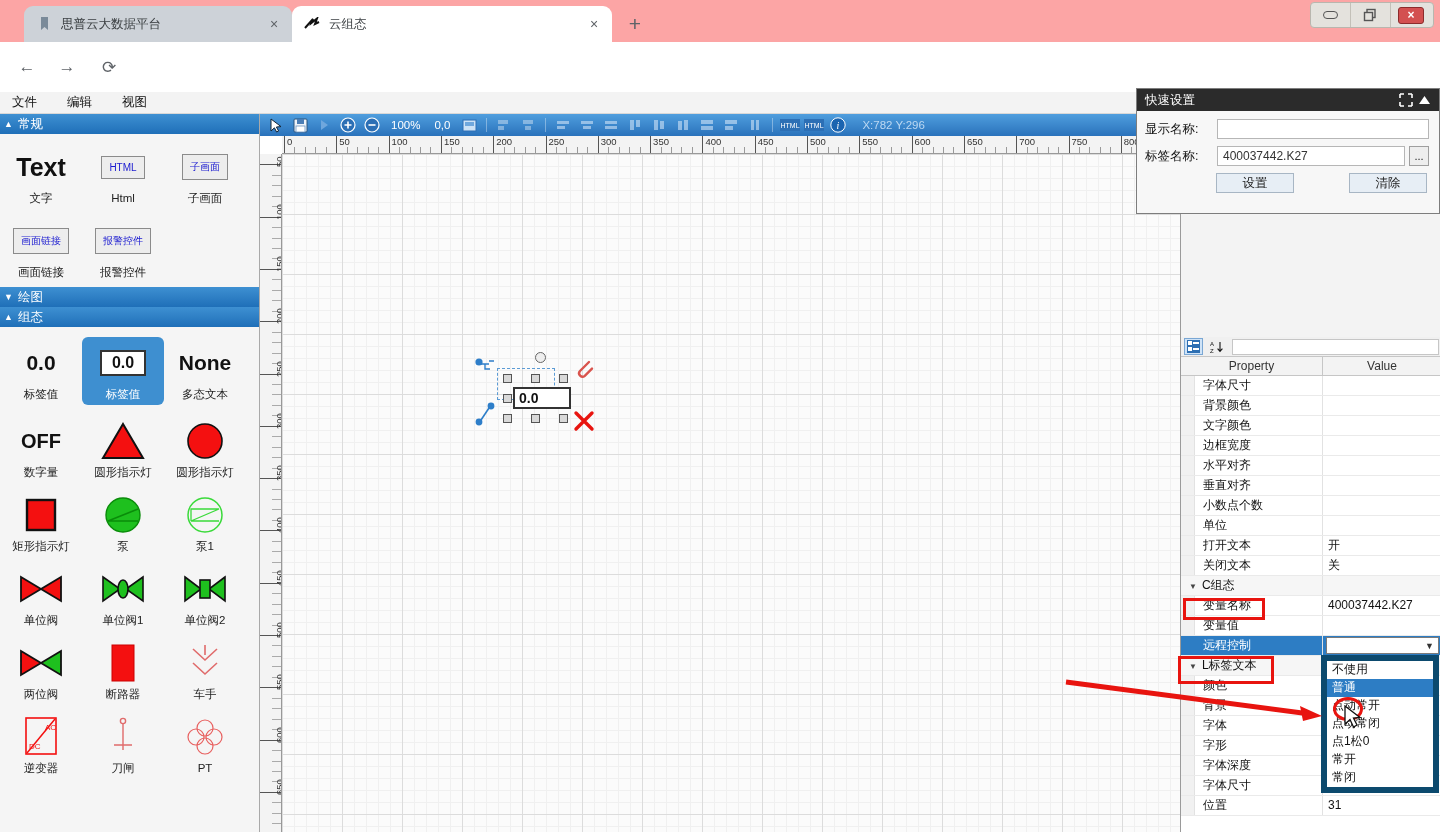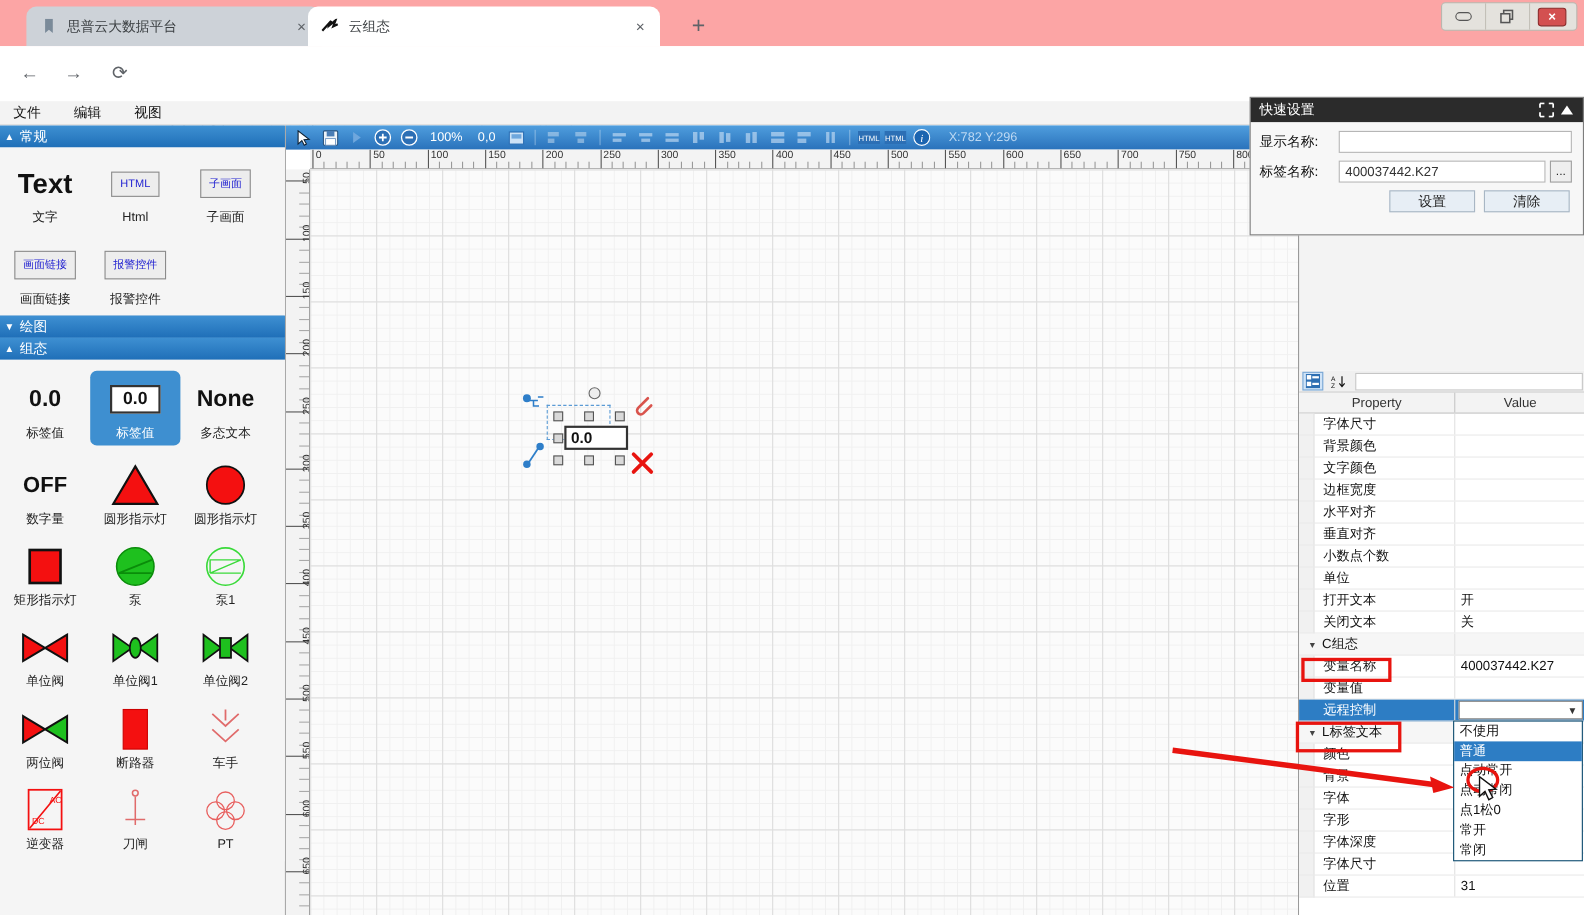--- a/index.html
+++ b/index.html
@@ -147,21 +147,21 @@
   .pg-row.selrow .pg-k { color:#fff; }
   .pg-gutter { position:absolute; left:0; top:0; width:14px; height:100%; background:#f1f1f1;
                border-right:1px solid #e2e2e2; }
 
   .ddfield { position:absolute; right:2px; top:1px; width:113px; height:17px;
              background:#fff; border:1px solid #7a7a7a; display:flex;
              align-items:center; justify-content:flex-end; }
   .ddarrow { width:17px; height:15px; display:flex; align-items:center;
              justify-content:center; font-size:9px; color:#333; }
   .ddlist { position:absolute; left:140px; top:0; width:118px; background:#fff;
-            border:1px solid #0c4a6e; z-index:40; }
+            border:6px solid #0c4a6e; z-index:40; }
   .ddopt { height:18px; line-height:17px; font-size:12px; padding-left:5px; color:#111; }
   .ddopt.hi { background:#2d7dc4; color:#fff; }
 
   
   .qs { position:absolute; left:1136px; top:88px; width:304px; height:126px;
         background:#f7f7f7; border:1px solid #7d7d7d; z-index:60; }
   .qs-title { height:22px; background:#2b2b2b; color:#fff; font-size:12.5px;
               display:flex; align-items:center; padding:0 6px 0 8px; }
   .qs-title .sp { flex:1; }
   .qs-ic { width:18px; height:18px; display:flex; align-items:center; justify-content:center; }
@@ -169,21 +169,21 @@
   .qs-row { display:flex; align-items:center; margin-bottom:7px; }
   .qs-lab { width:72px; font-size:12.5px; color:#111; }
   .qs-in { flex:1; height:20px; background:#fff; border:1px solid #b6b6b6;
            font-size:12px; color:#333; padding-left:5px; line-height:18px;
            white-space:nowrap; overflow:hidden; }
   .qs-ell { width:20px; height:20px; margin-left:4px; border:1px solid #9f9f9f;
             background:#eee; font-size:11px; display:flex; align-items:center;
             justify-content:center; }
   .qs-btns { display:flex; justify-content:flex-end; gap:8px; padding-right:2px; }
   .qs-btn { width:78px; height:20px; background:#e7eef5; border:1px solid #a8b6c4;
-            font-size:12.5px; display:flex; align-items:center; justify-content:center; }
+            font-size:12.5px; display:flex; align-items:center; justify-content:center;margin-left:47px; }
 
   
   .ann { position:absolute; border:3px solid #e8140f; z-index:70; pointer-events:none; }
   .annline { position:absolute; z-index:70; pointer-events:none; }
   .circ { position:absolute; border:3px solid #e8140f; border-radius:50%; z-index:71; }
   .cursor-arrow { position:absolute; z-index:72; }
 </style>
 </head>
 <body>
 
@@ -192,21 +192,21 @@
   <div class="chrome-tabs">
     <div class="tab inactive" style="left:24px;width:268px;">
       <span class="tab-fav">
         <svg width="11" height="14" viewBox="0 0 11 14">
             <path d="M2 0h7v13l-3.5-3L2 13z" fill="#7a8a99"></path>
           </svg>
       </span>
       <span class="tab-title">思普云大数据平台</span>
       <span class="tab-close">×</span>
     </div>
-    <div class="tab active" style="left:280px;width:320px;">
+    <div class="tab active" style="left:292px;width:320px;">
       <span class="tab-fav">
         <svg width="16" height="14" viewBox="0 0 16 14">
             <path d="M1 11 L9 2 L7.5 6 L13 1.5 L11 7 L15 5" stroke="#111" stroke-width="2" fill="none"></path>
           </svg>
       </span>
       <span class="tab-title">云组态</span>
       <span class="tab-close">×</span>
     </div>
     <div class="newtab">+</div>
 

